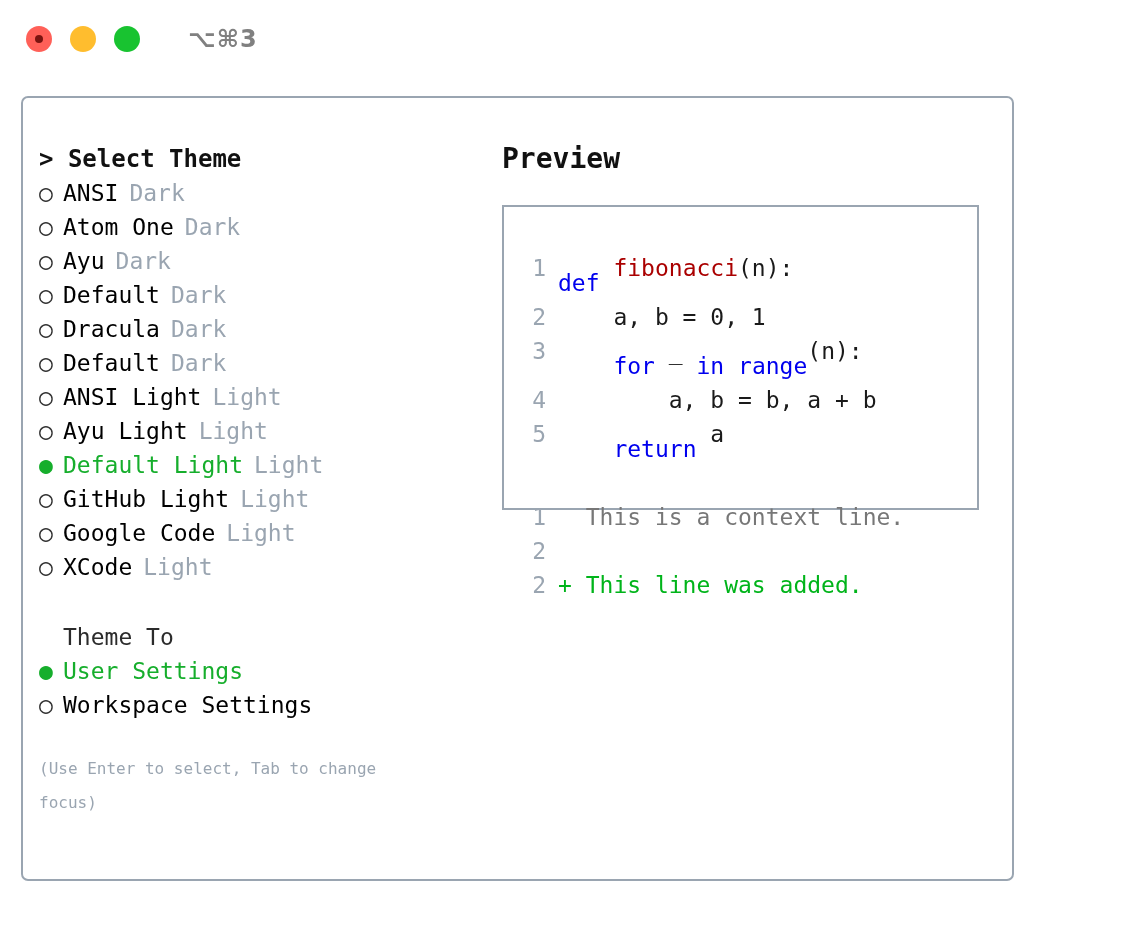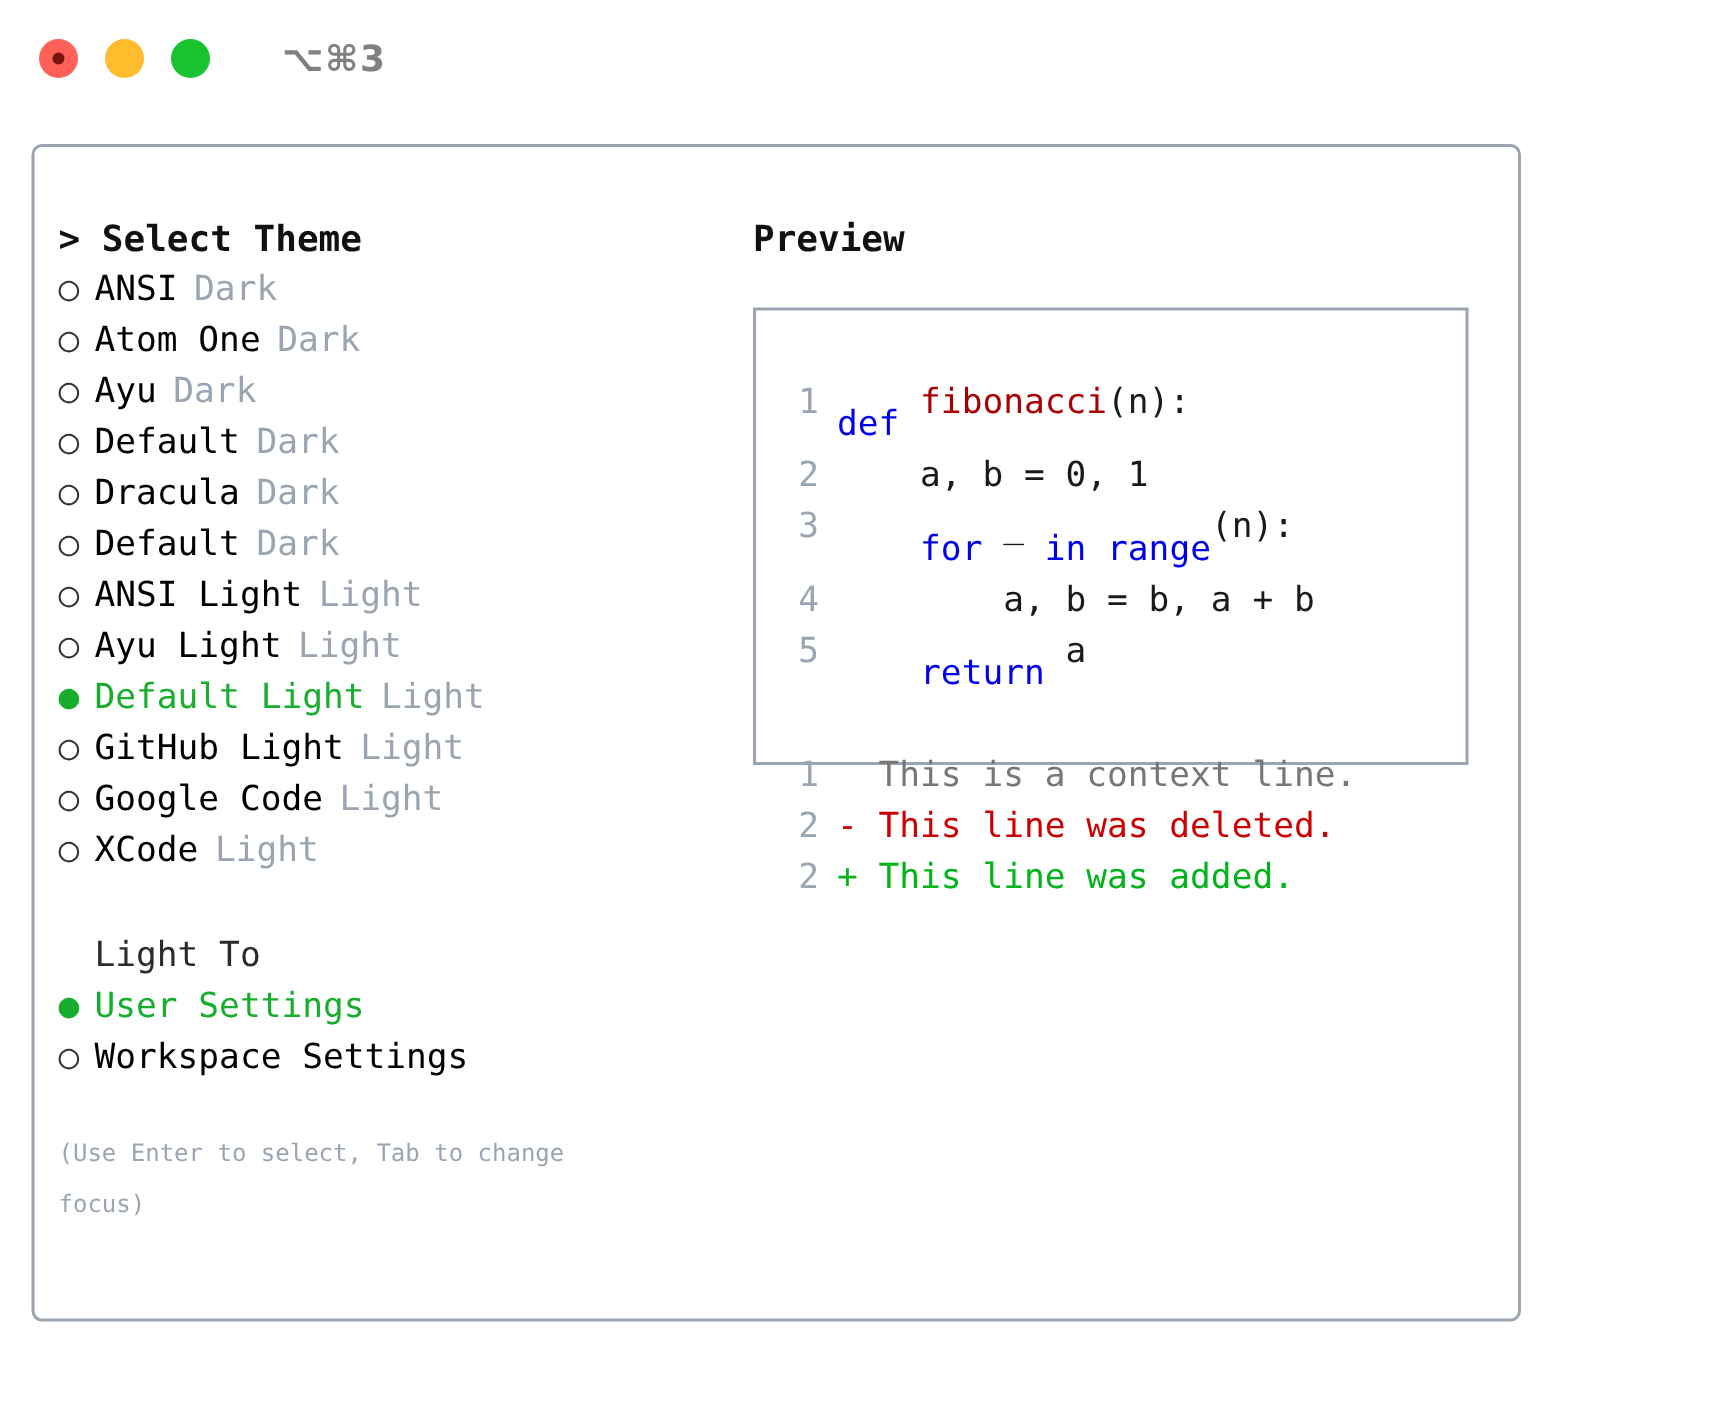--- a/index.html
+++ b/index.html
@@ -137,21 +137,21 @@
   }
 
   
   .right-col {
     position: absolute;
     left: 479px;
     top: 44px;
     width: 490px;
   }
   .preview-header {
-    font-size: 24px;
+    font-size: 28px;
     font-weight: bold;
     color: #111111;
     line-height: 34px;
   }
   .preview-box {
     margin-top: 29px;
     width: 477px;
     height: 305px;
     border: 2px solid #9aa5b1;
     box-sizing: border-box;
@@ -235,21 +235,21 @@
           <div class="theme-row">
             <span class="bullet">○</span><span class="theme-name">Google Code</span><span class="theme-variant">Light</span>
           </div>
           <div class="theme-row">
             <span class="bullet">○</span><span class="theme-name">XCode</span><span class="theme-variant">Light</span>
           </div>
         </div>
 
         <div class="section-gap"></div>
 
-        <div class="apply-header">Light To</div>
+        <div class="apply-header">Theme To</div>
 
         <div>
           <div class="theme-row selected">
             <span class="bullet sel">●</span><span class="theme-name">User Settings</span>
           </div>
           <div class="theme-row">
             <span class="bullet">○</span><span class="theme-name">Workspace Settings</span>
           </div>
         </div>
 
@@ -281,21 +281,21 @@
             <span class="lineno">5</span><span class="tok-plain">    </span><span class="tok-kw">return</span><span class="tok-plain"> a</span>
           </div>
 
           <div class="blank-line"></div>
 
           <div class="code-line">
             <span class="lineno">1</span><span class="tok-ctx">  This is a context line.</span>
           </div>
 
           <div class="code-line">
-            <span class="lineno">2</span><span class="tok-del">- This line was deleted.</span>
+            <span class="lineno">2</span>
           </div>
 
           <div class="code-line">
             <span class="lineno">2</span><span class="tok-add">+ This line was added.</span>
           </div>
 
         </div>
       </div>
 
     </div>

